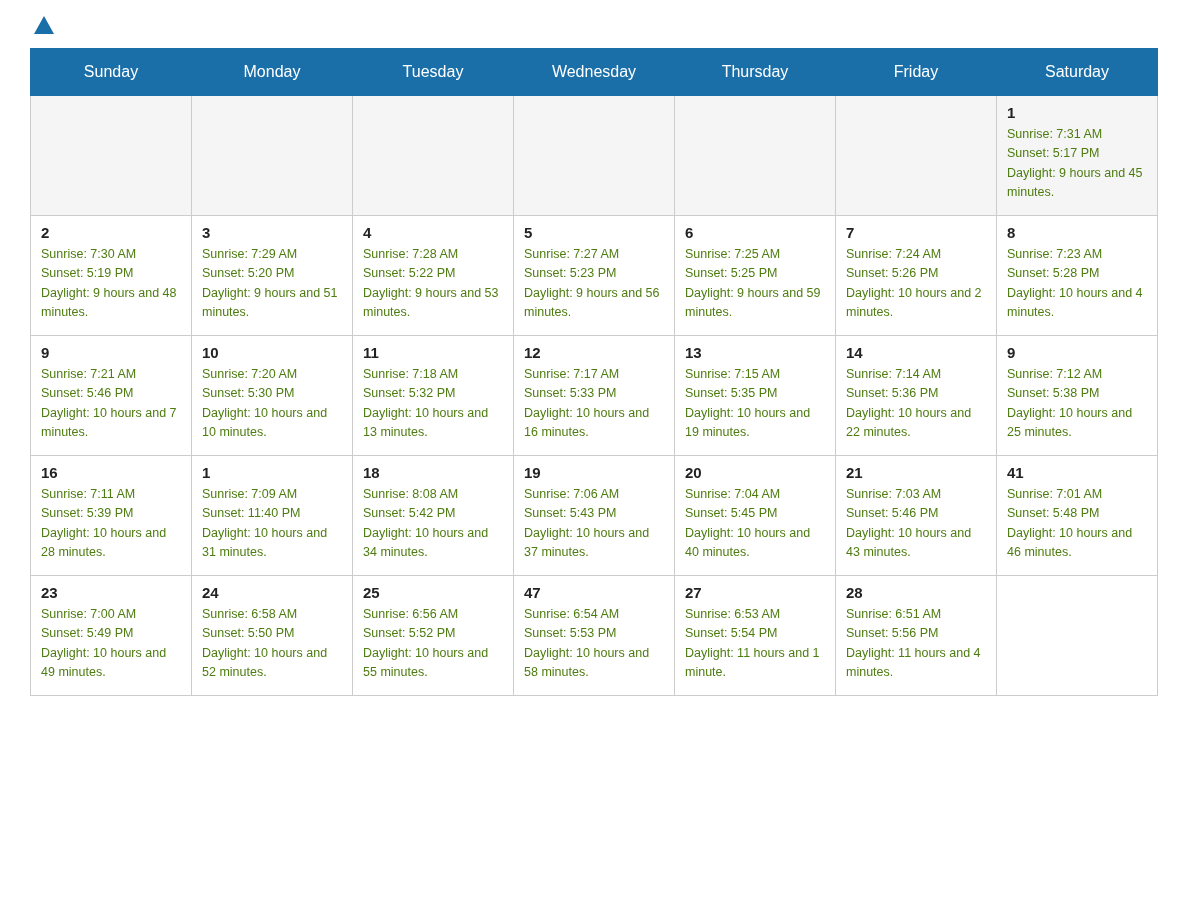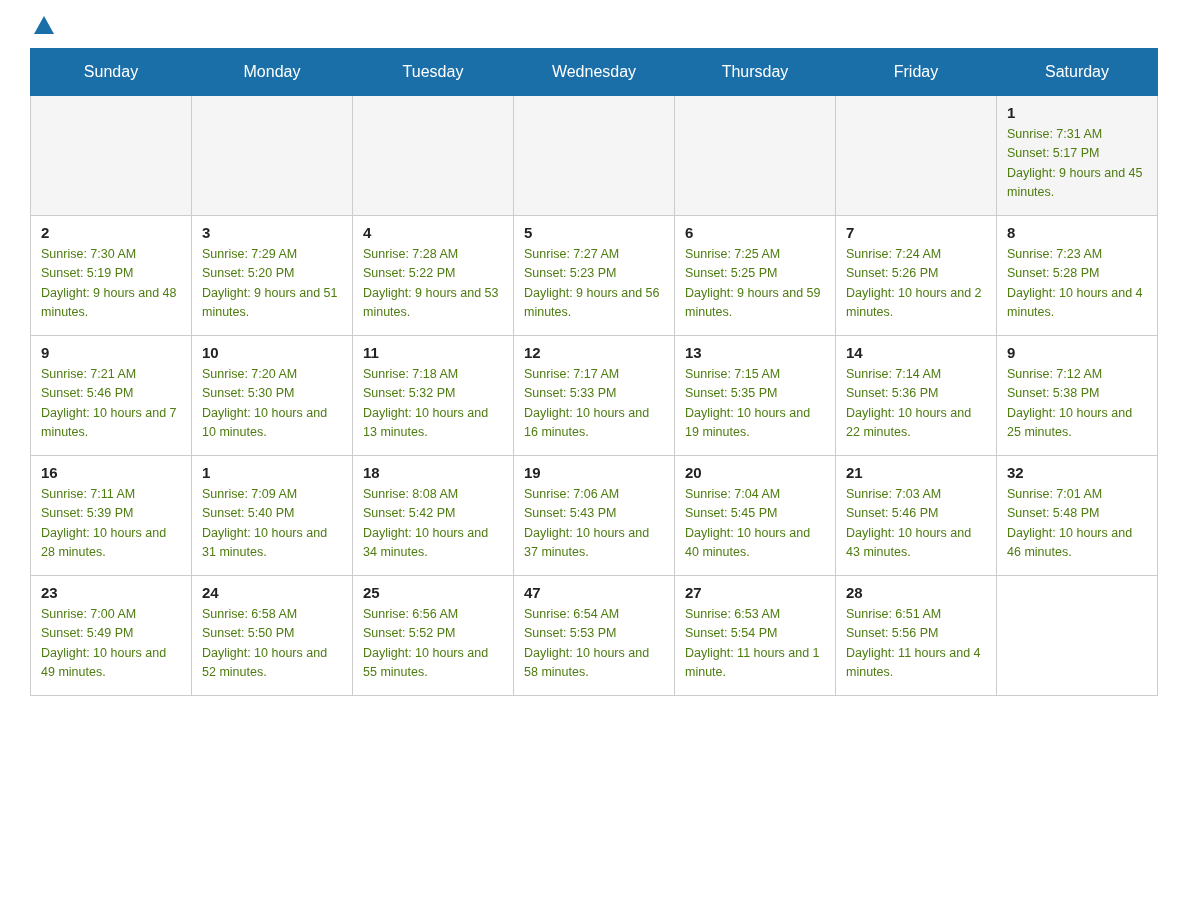--- a/index.html
+++ b/index.html
@@ -239,21 +239,21 @@
       <tr>
         <td>
           <div class="day-number">16</div>
           <div class="day-info">Sunrise: 7:11 AM
 Sunset: 5:39 PM
 Daylight: 10 hours and 28 minutes.</div>
         </td>
         <td>
           <div class="day-number">1</div>
           <div class="day-info">Sunrise: 7:09 AM
-Sunset: 5:40 PM
+Sunset: 11:40 PM
 Daylight: 10 hours and 31 minutes.</div>
         </td>
         <td>
           <div class="day-number">18</div>
           <div class="day-info">Sunrise: 8:08 AM
 Sunset: 5:42 PM
 Daylight: 10 hours and 34 minutes.</div>
         </td>
         <td>
           <div class="day-number">19</div>
@@ -267,21 +267,21 @@
 Sunset: 5:45 PM
 Daylight: 10 hours and 40 minutes.</div>
         </td>
         <td>
           <div class="day-number">21</div>
           <div class="day-info">Sunrise: 7:03 AM
 Sunset: 5:46 PM
 Daylight: 10 hours and 43 minutes.</div>
         </td>
         <td>
-          <div class="day-number">32</div>
+          <div class="day-number">41</div>
           <div class="day-info">Sunrise: 7:01 AM
 Sunset: 5:48 PM
 Daylight: 10 hours and 46 minutes.</div>
         </td>
       </tr>
       <tr>
         <td>
           <div class="day-number">23</div>
           <div class="day-info">Sunrise: 7:00 AM
 Sunset: 5:49 PM

